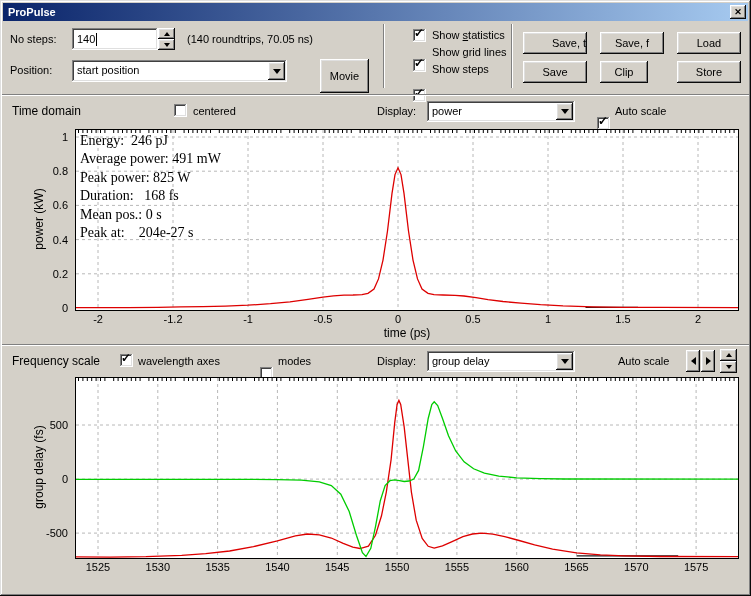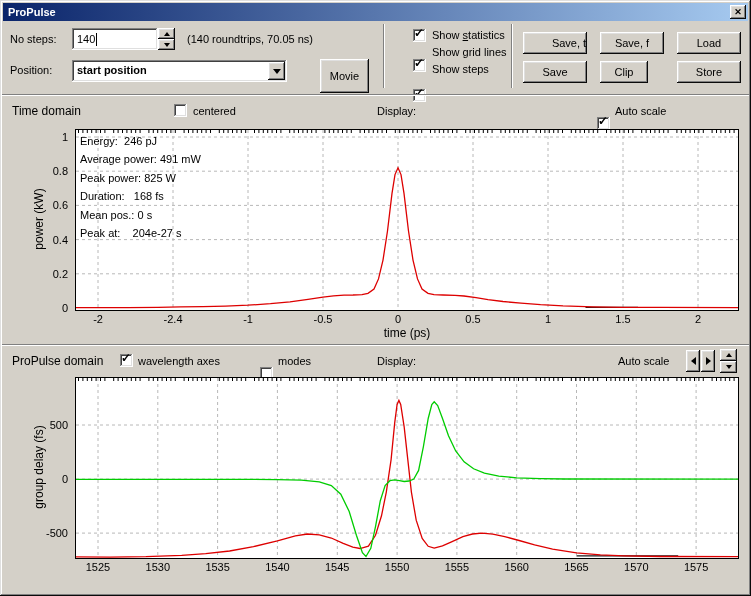--- a/index.html
+++ b/index.html
@@ -32,39 +32,39 @@
   .caret{display:inline-block;width:1px;height:13px;background:#000;margin-left:1px;}
   .vsep{width:2px;border-left:1px solid #808080;border-right:1px solid #fff;}
   .groove{position:absolute;left:2px;right:2px;height:2px;border-top:1px solid #808080;border-bottom:1px solid #fff;}
   .cb-box{width:13px;height:13px;background:#fff;position:relative;
     box-shadow: inset -1px -1px #fff, inset 1px 1px #808080, inset -2px -2px #dfdfdf, inset 2px 2px #404040;}
   .cb-box .check{position:absolute;left:1px;top:-3px;font-size:12px;font-weight:bold;display:none;}
   .cb-box.checked .check{display:block;}
   .cb-label{font-size:11px;white-space:nowrap;}
   .cb-label .u{text-decoration:underline;}
   .combo{display:flex;align-items:stretch;background:#fff;
-    box-shadow: inset -1px -1px #fff, inset 1px 1px #808080, inset -2px -2px #dfdfdf, inset 2px 2px #404040; font-weight: bold;}
+    box-shadow: inset -1px -1px #fff, inset 1px 1px #808080, inset -2px -2px #dfdfdf, inset 2px 2px #404040;}
   .combo .val{flex:1;padding:4px 2px 0 5px;font-size:11px;overflow:hidden;white-space:nowrap;}
   .combo .drop{width:17px;margin:2px;display:flex;align-items:center;justify-content:center;
     background:#d4d0c8;box-shadow: inset -1px -1px #0a0a0a, inset 1px 1px #fff, inset -2px -2px #808080, inset 2px 2px #dfdfdf;}
   .tri-dn{width:0;height:0;border-left:4px solid transparent;border-right:4px solid transparent;border-top:5px solid #000;}
   .tri-up-s{width:0;height:0;border-left:3px solid transparent;border-right:3px solid transparent;border-bottom:4px solid #000;}
   .tri-dn-s{width:0;height:0;border-left:3px solid transparent;border-right:3px solid transparent;border-top:4px solid #000;}
   .tri-l{width:0;height:0;border-top:4px solid transparent;border-bottom:4px solid transparent;border-right:5px solid #000;}
   .tri-r{width:0;height:0;border-top:4px solid transparent;border-bottom:4px solid transparent;border-left:5px solid #000;}
   .spin{display:flex;flex-direction:column;}
   .spin .btn{flex:1;}
   .hdr{position:absolute;left:2px;right:2px;}
   .hdr .sect-title{position:absolute;font-size:12px;font-weight:normal;}
   .lbl{position:absolute;font-size:11px;white-space:nowrap;}
   .plotwrap{position:absolute;left:0;right:0;height:216px;}
   .plotbox{position:absolute;left:75px;top:0;width:664px;height:182px;background:#fff;border:1px solid #000;}
   .plotbox svg{position:absolute;left:0;top:0;}
-  .stats{position:absolute;left:4px;top:2px;margin:0;font-family:Liberation Sans, sans-serif;
-    font-size:11px;line-height:18.4px;color:#000;}
+  .stats{position:absolute;left:4px;top:2px;margin:0;font-family:Liberation Serif, serif;
+    font-size:14px;line-height:18.4px;color:#000;}
   .ylabel{position:absolute;left:-46px;width:170px;text-align:center;font-size:12px;transform:rotate(-90deg);white-space:nowrap;}
   .xlabel{position:absolute;left:75px;width:664px;text-align:center;font-size:12px;}
   .tick{position:absolute;font-size:11px;}
   .ytick{width:68px;text-align:right;}
   .xtick{width:44px;text-align:center;}
 </style>
 </head>
 <body>
 
 <div class="window">
@@ -126,20 +126,26 @@
     <button class="btn abs" style="left:675px;top:39px;width:64px;height:22px;">Store</button>
   </div>
 
   <div class="groove" style="top:94px;"></div>
 
   <div class="hdr" style="top:96px;height:33px;">
     <span class="sect-title" style="left:10px;top:8px;">Time domain</span>
     <div class="abs cb-box" style="left:172px;top:8px;"></div>
     <span class="lbl" style="left:191px;top:9px;">centered</span>
     <span class="lbl" style="left:375px;top:9px;">Display:</span>
+    <div class="abs combo" style="left:425px;top:5px;width:148px;height:21px;">
+      <span class="val">power</span>
+      <span class="drop">
+          <span class="tri-dn"></span>
+        </span>
+    </div>
     <div class="abs cb-box checked" style="left:595px;top:8px;">
         <span class="check">✓</span>
       </div>
     <span class="lbl" style="left:613px;top:9px;">Auto scale</span>
   </div>
 
   <div class="plotwrap" style="top:129px;">
     <div class="ylabel" style="top:83px;">power (kW)</div>
     <div class="plotbox">
       <svg width="662" height="180">
@@ -169,41 +175,47 @@
 Peak at:    204e-27 s</pre>
     </div>
     <div class="xlabel" style="top:197px;">time (ps)</div>
   <div class="tick ytick" style="left: 0px; top: 172.949px;">0</div>
       <div class="tick ytick" style="left: 0px; top: 138.761px;">0.2</div>
       <div class="tick ytick" style="left: 0px; top: 104.573px;">0.4</div>
       <div class="tick ytick" style="left: 0px; top: 70.3846px;">0.6</div>
       <div class="tick ytick" style="left: 0px; top: 36.1966px;">0.8</div>
       <div class="tick ytick" style="left: 0px; top: 2.00855px;">1</div>
       <div class="tick xtick" style="left: 76.0467px; top: 184px;">-2</div>
-      <div class="tick xtick" style="left: 151.035px; top: 184px;">-2.4</div>
+      <div class="tick xtick" style="left: 151.035px; top: 184px;">-1.2</div>
       <div class="tick xtick" style="left: 226.024px; top: 184px;">-1</div>
       <div class="tick xtick" style="left: 301.013px; top: 184px;">-0.5</div>
       <div class="tick xtick" style="left: 376.001px; top: 184px;">0</div>
       <div class="tick xtick" style="left: 450.99px; top: 184px;">0.5</div>
       <div class="tick xtick" style="left: 525.979px; top: 184px;">1</div>
       <div class="tick xtick" style="left: 600.967px; top: 184px;">1.5</div>
       <div class="tick xtick" style="left: 675.956px; top: 184px;">2</div>
     </div>
 
   <div class="groove" style="top:344px;"></div>
 
   <div class="hdr" style="top:346px;height:31px;">
-    <span class="sect-title" style="left:10px;top:8px;">ProPulse domain</span>
+    <span class="sect-title" style="left:10px;top:8px;">Frequency scale</span>
     <div class="abs cb-box checked" style="left:118px;top:8px;">
         <span class="check">✓</span>
       </div>
     <span class="lbl" style="left:136px;top:9px;">wavelength axes</span>
     <div class="abs cb-box" style="left:258px;top:8px;"></div>
     <span class="lbl" style="left:276px;top:9px;">modes</span>
     <span class="lbl" style="left:375px;top:9px;">Display:</span>
+    <div class="abs combo" style="left:425px;top:5px;width:148px;height:21px;">
+      <span class="val">group delay</span>
+      <span class="drop">
+          <span class="tri-dn"></span>
+        </span>
+    </div>
     <div class="abs cb-box" style="left:598px;top:8px;"></div>
     <span class="lbl" style="left:616px;top:9px;">Auto scale</span>
     <button class="btn abs" style="left:684px;top:4px;width:14px;height:22px;">
         <span class="tri-l"></span>
       </button>
     <button class="btn abs" style="left:699px;top:4px;width:14px;height:22px;">
         <span class="tri-r"></span>
       </button>
     <div class="abs spin" style="left:718px;top:3px;width:17px;height:24px;">
       <button class="btn">

